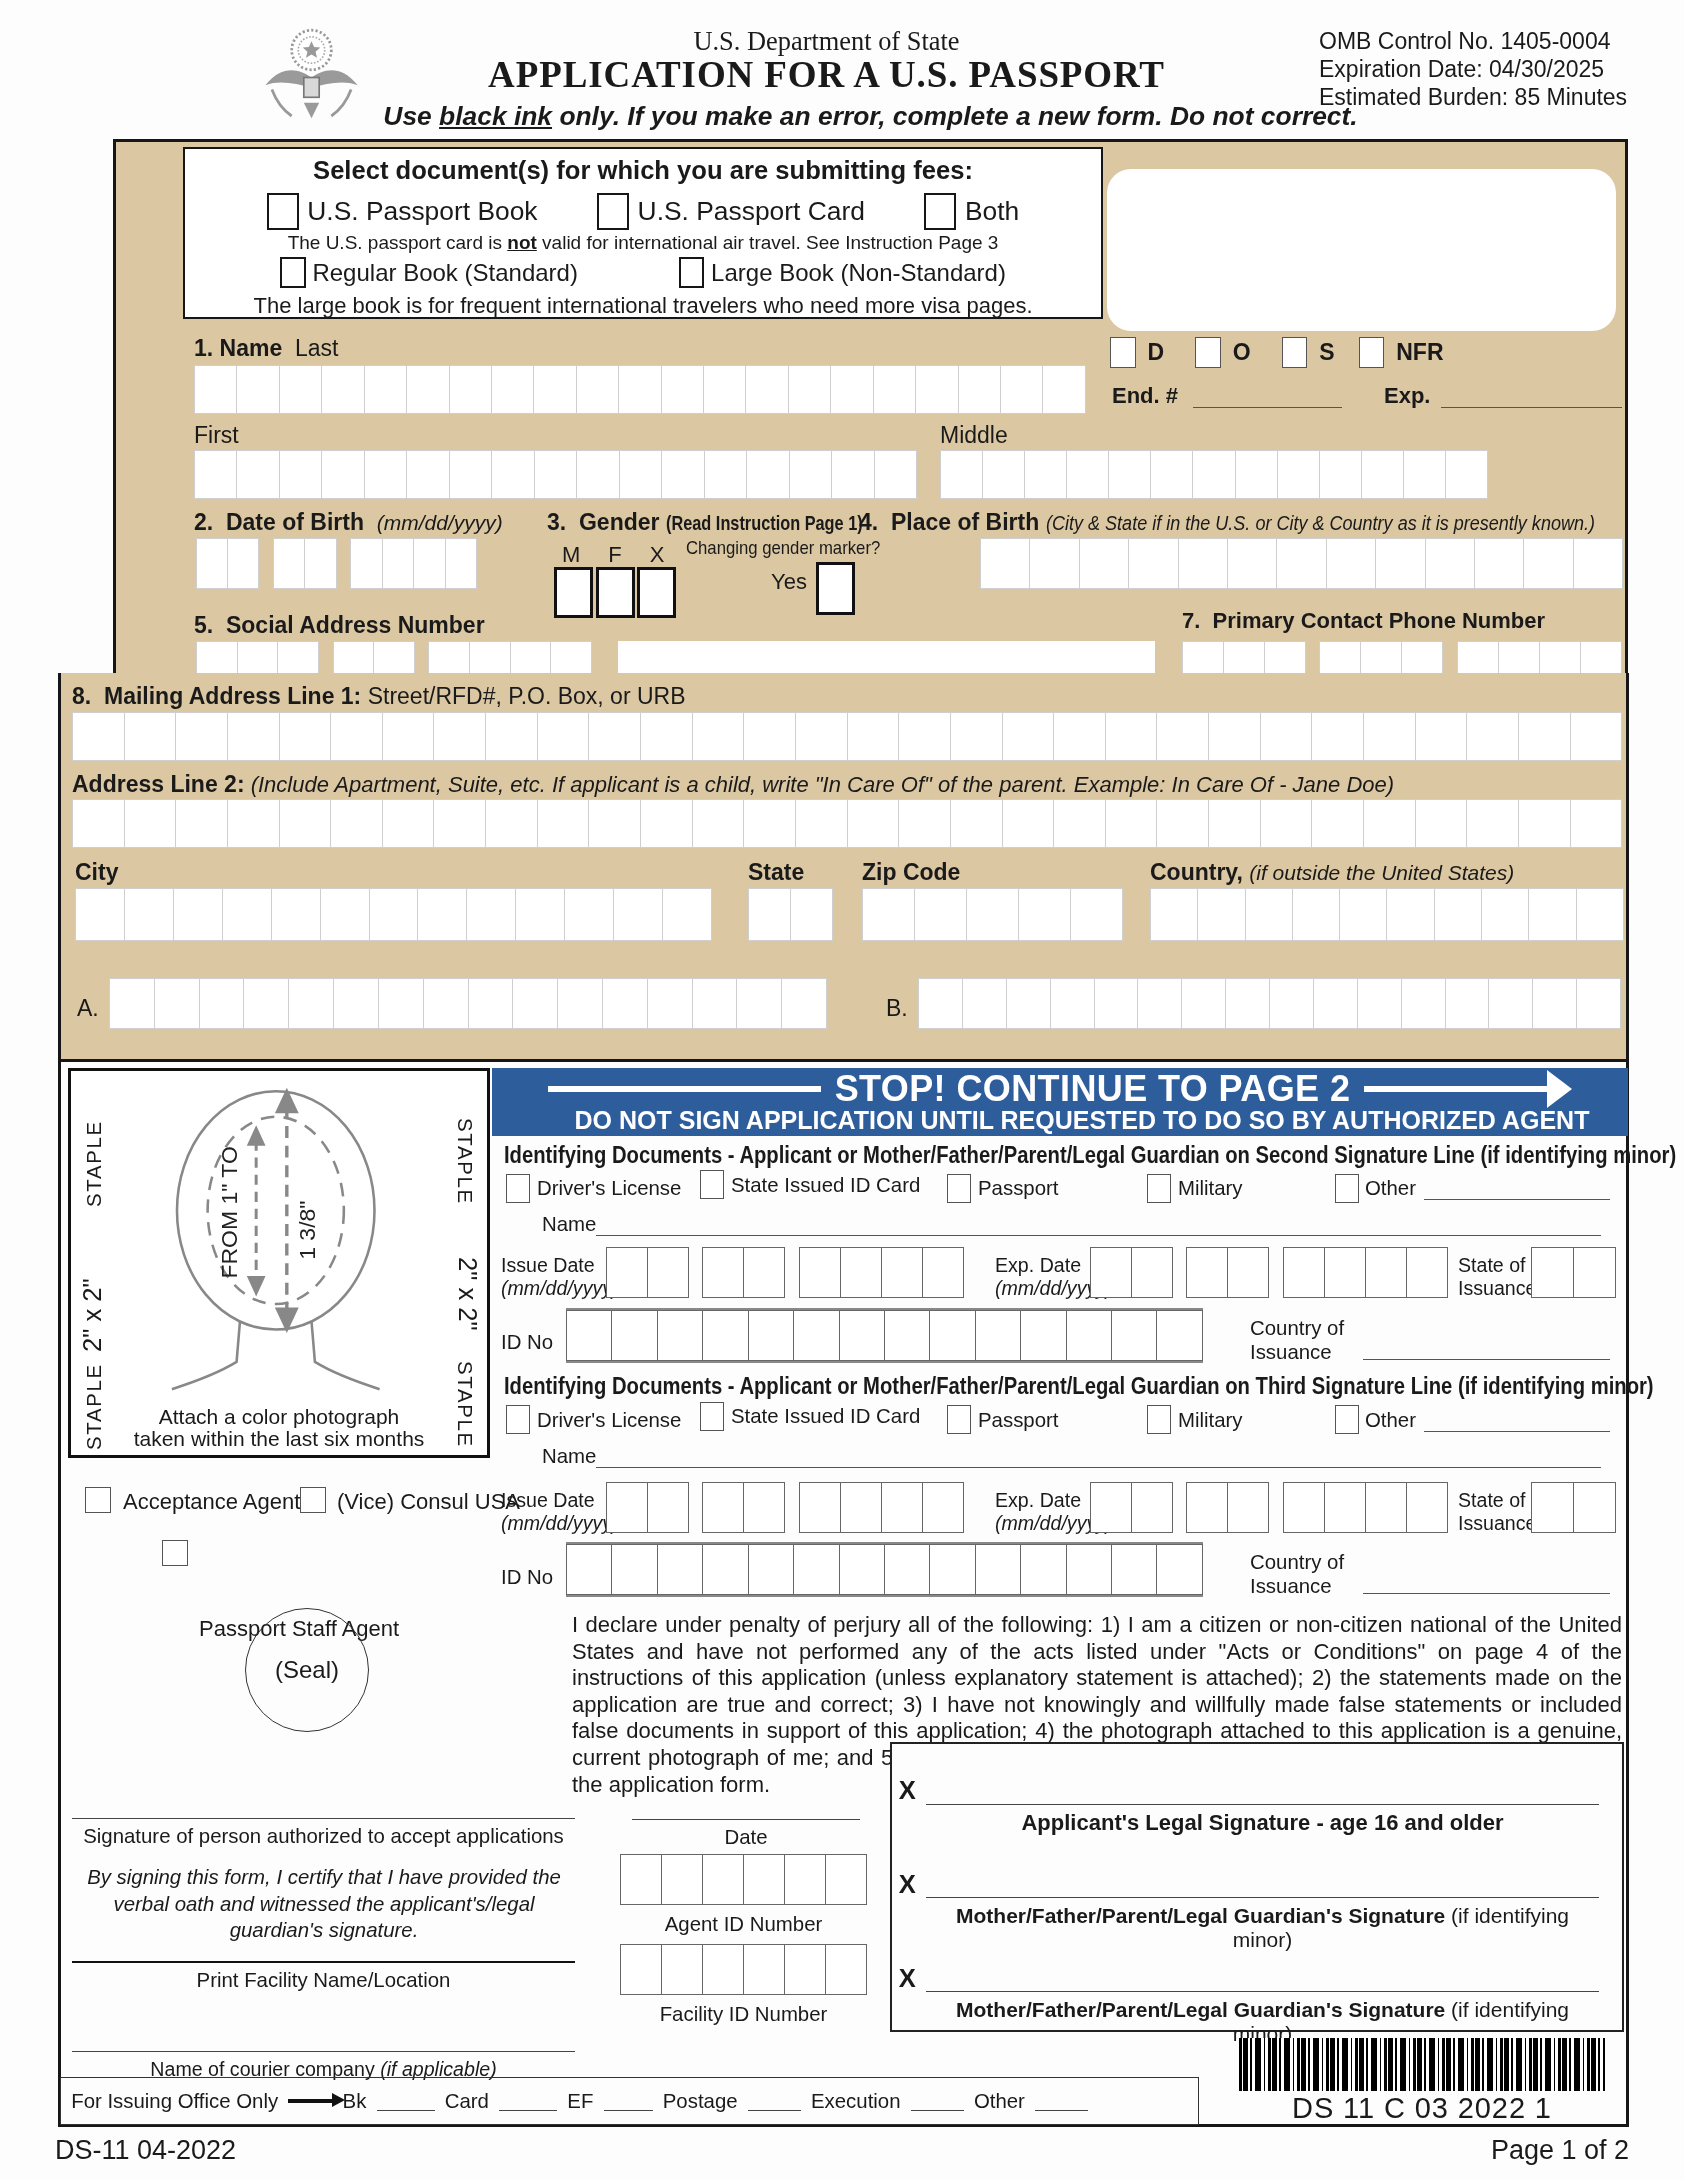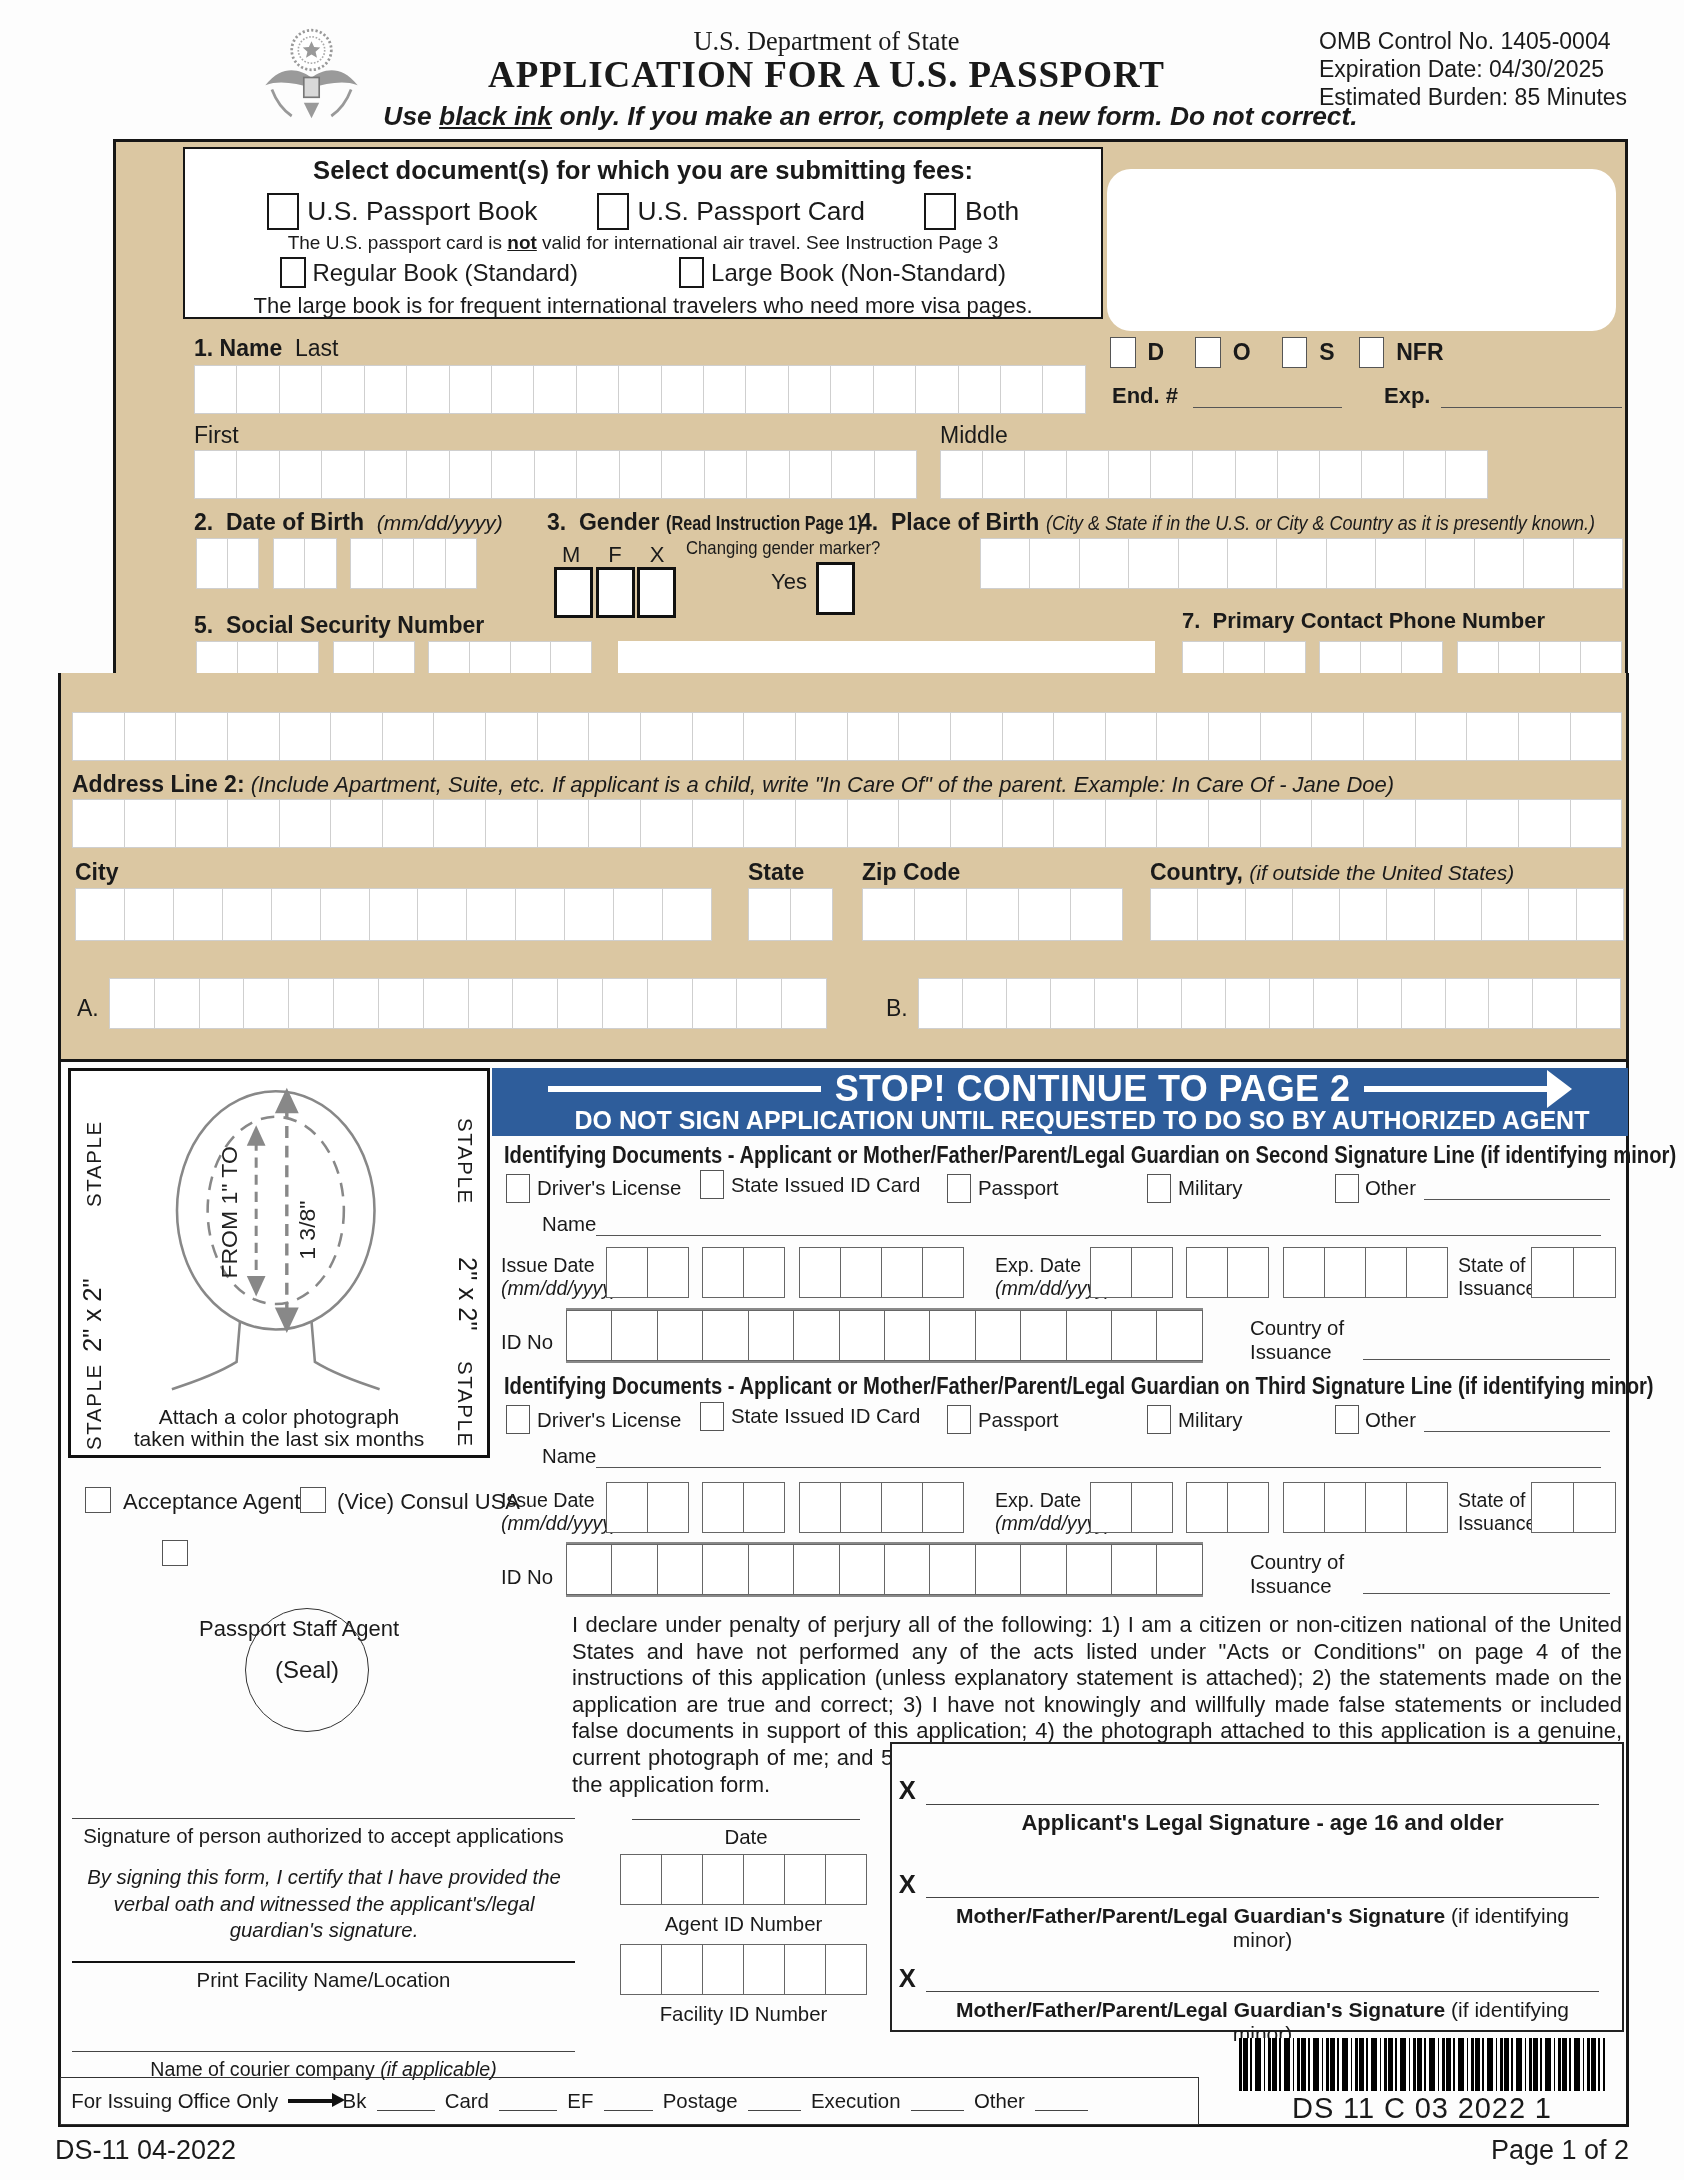--- a/index.html
+++ b/index.html
@@ -213,21 +213,21 @@
         <div class="cell"></div>
         <div class="cell"></div>
         <div class="cell"></div>
         <div class="cell"></div>
         <div class="cell"></div>
         <div class="cell"></div>
         <div class="cell"></div>
       </div>
     </div>
 
-  <div class="abs" style="left:194px;top:612px;font-size:23px;"><span class="b">5.</span>&nbsp;&nbsp;<span class="b">Social Security Number</span></div>
+  <div class="abs" style="left:194px;top:612px;font-size:23px;"><span class="b">5.</span>&nbsp;&nbsp;<span class="b">Social Address Number</span></div>
   <div class="abs comb" style="left:196px;top:641px;width:396px;height:51px;">
       <div class="grp" style="flex-grow: 3;">
         <div class="cell"></div>
         <div class="cell"></div>
         <div class="cell"></div>
       </div>
       <div class="grp" style="flex-grow: 2;">
         <div class="cell"></div>
         <div class="cell"></div>
       </div>
@@ -254,20 +254,21 @@
       <div class="grp" style="flex-grow: 4;">
         <div class="cell"></div>
         <div class="cell"></div>
         <div class="cell"></div>
         <div class="cell"></div>
       </div>
     </div>
 
   <div class="abs tan" style="left:58px;top:673px;width:1571px;height:389px;border:3.4px solid #161616;border-top:none;"></div>
 
+  <div class="abs" style="left:72px;top:683px;font-size:23px;"><span class="b">8.</span>&nbsp;&nbsp;<span class="b">Mailing Address Line 1:</span>&nbsp;<span>Street/RFD#, P.O. Box, or URB</span></div>
   <div class="abs comb" style="left:72px;top:712px;width:1550px;height:49px;">
       <div class="grp" style="flex-grow: 30;">
         <div class="cell"></div>
         <div class="cell"></div>
         <div class="cell"></div>
         <div class="cell"></div>
         <div class="cell"></div>
         <div class="cell"></div>
         <div class="cell"></div>
         <div class="cell"></div>

